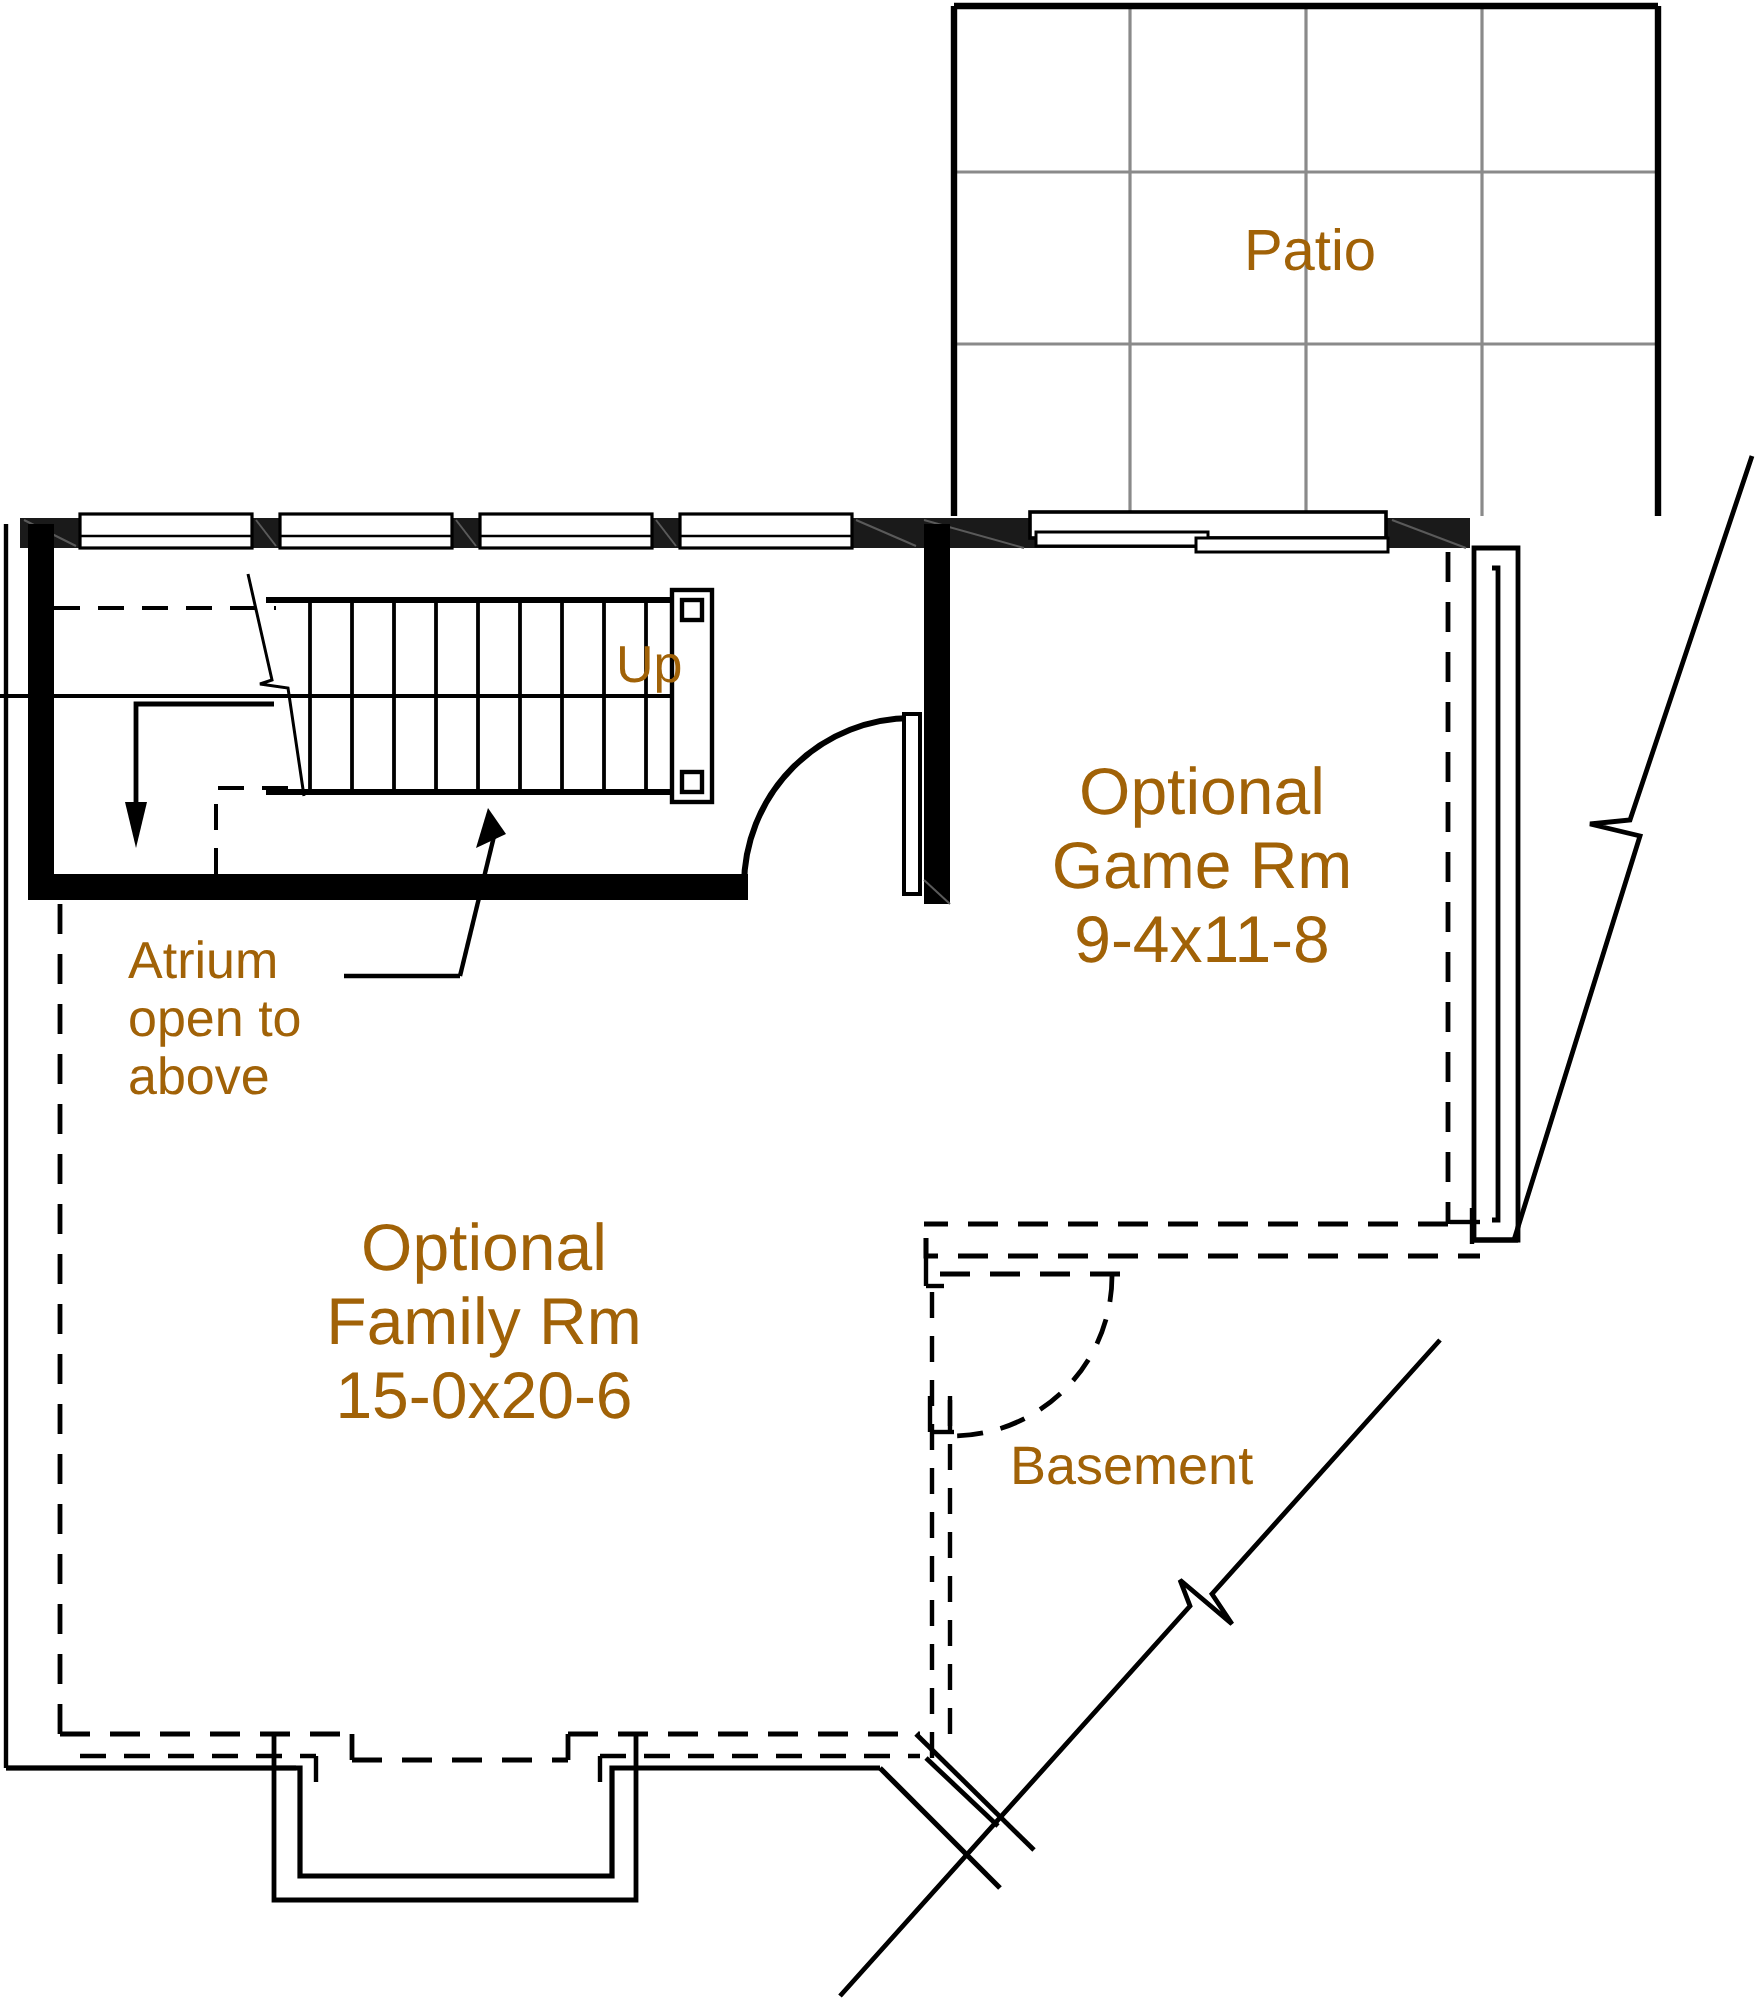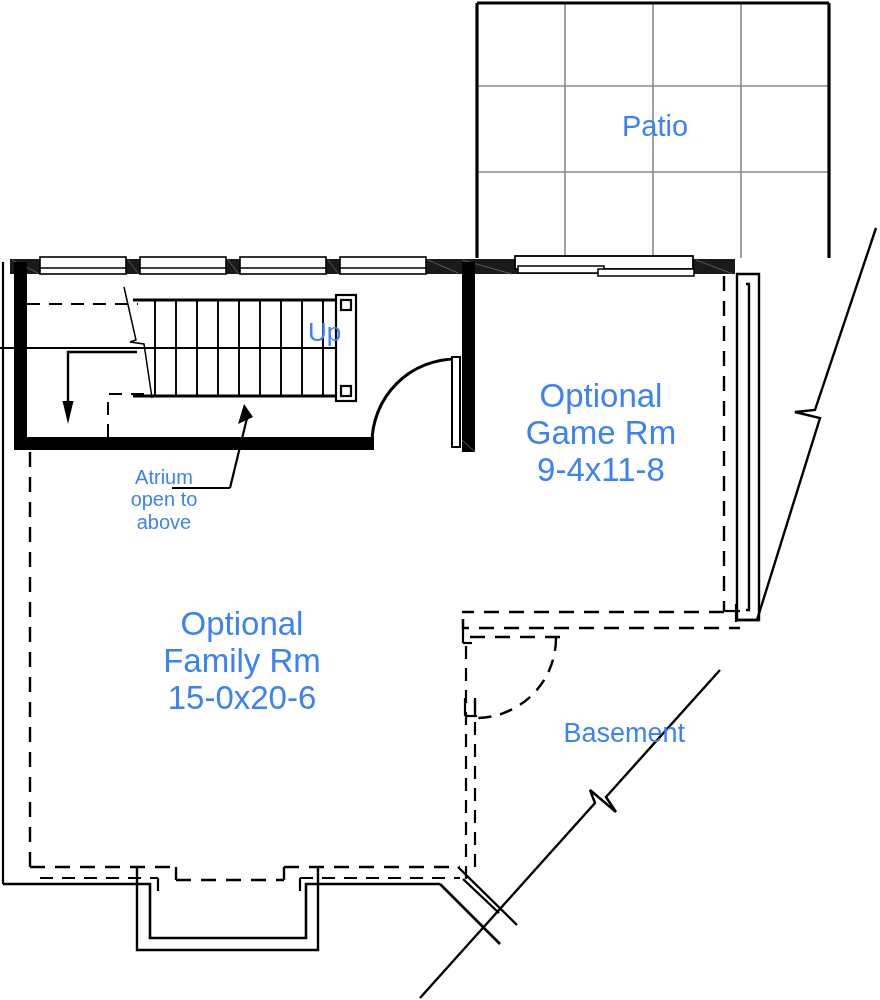--- a/index.html
+++ b/index.html
@@ -20,32 +20,32 @@
   #plan-svg {
     position: absolute;
     top: 0;
     left: 0;
     width: 880px;
     height: 1000px;
   }
   .room-label {
     position: absolute;
     text-align: center;
-    color: #3b82f6;
+    color: #a16207;
     font-family: "Liberation Sans", sans-serif;
     line-height: 1.12;
     white-space: pre;
     user-select: none;
   }
   .lbl-patio      { left: 560px; top: 110px;  width: 190px; font-size: 29px; }
   .lbl-up         { left: 308px; top: 318px;  width: 60px;  font-size: 26px; text-align: left; }
   .lbl-game       { left: 486px; top: 378px;  width: 230px; font-size: 33px; }
-  .lbl-atrium     { left: 64px;  top: 466px;  width: 200px; font-size: 20px; text-align: center; }
+  .lbl-atrium     { left: 64px;  top: 466px;  width: 200px; font-size: 26px; text-align: left; }
   .lbl-family     { left: 122px; top: 606px;  width: 240px; font-size: 33px; }
-  .lbl-basement   { left: 505px; top: 718px;  width: 180px; font-size: 27px; text-align: right; }
+  .lbl-basement   { left: 505px; top: 718px;  width: 180px; font-size: 27px; text-align: left; }
 </style>
 </head>
 <body>
 
 <div id="plan-root">
 
   <svg id="plan-svg" viewBox="0 0 880 1000">
 
     <g>
 

